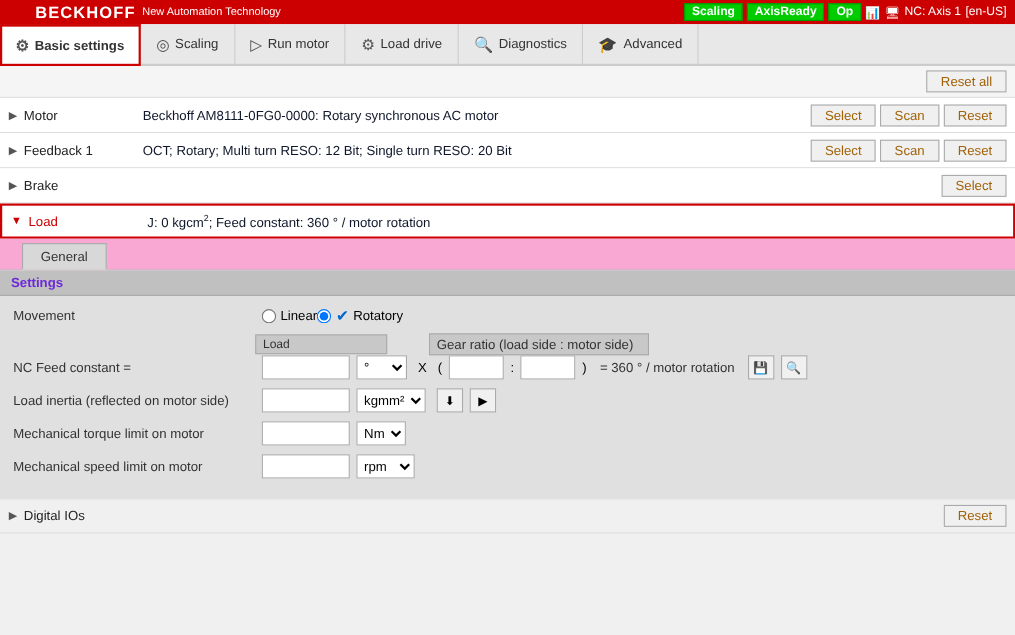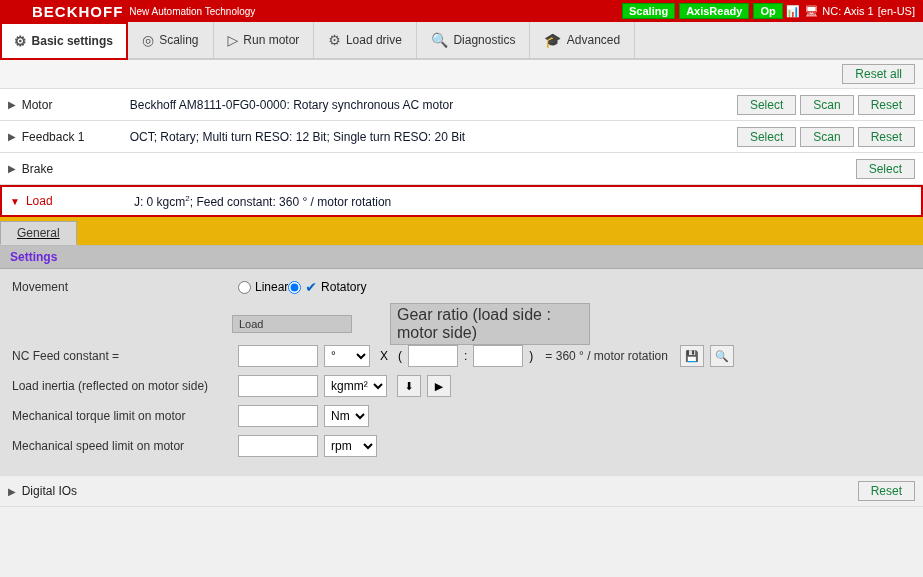--- a/index.html
+++ b/index.html
@@ -87,32 +87,31 @@
     .section-desc { color: #0f172a; flex: 1; padding-left: 8px; }
     .section-actions { display: flex; gap: 4px; margin-left: auto; }
 
     
     .btn {
       padding: 2px 12px;
       background: #f0f0f0;
       border: 1px solid #aaa;
       cursor: pointer;
       font-size: 12px;
-      color: #15803d;
+      color: #a16207;
       min-width: 50px;
       text-align: left;
     }
 
     
     .sub-tab-bar {
-      background: #eab308;
-      display: flex;
-      padding: 0 0 0 0;
+      background: #f9a8d4;
+      display: flex;
+      padding: 0 0 0 20px;
       border-bottom: 1px solid #bbb;
-      text-decoration: underline;
     }
     .sub-tab {
       padding: 4px 16px;
       background: #b8b8b8;
       border: 1px solid #aaa;
       border-bottom: none;
       cursor: pointer;
       font-size: 12px;
       color: #333;
       margin-top: 4px;
@@ -169,21 +168,21 @@
     .col-header {
       background: #c8c8c8;
       padding: 2px 6px;
       font-size: 11px;
       color: #333;
       border: 1px solid #aaa;
     }
     .col-header-gear {
       background: #c8c8c8;
       padding: 2px 6px;
-      font-size: 16px;
+      font-size: 12px;
       color: #333;
       border: 1px solid #aaa;
     }
 
     .small-icon-btn {
       width: 24px;
       height: 22px;
       border: 1px solid #aaa;
       background: #f0f0f0;
       cursor: pointer;

